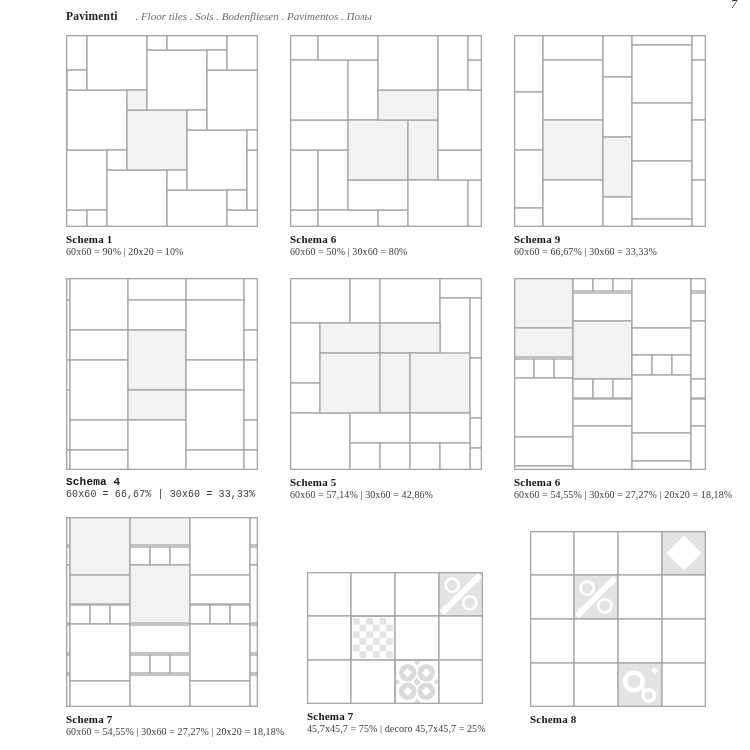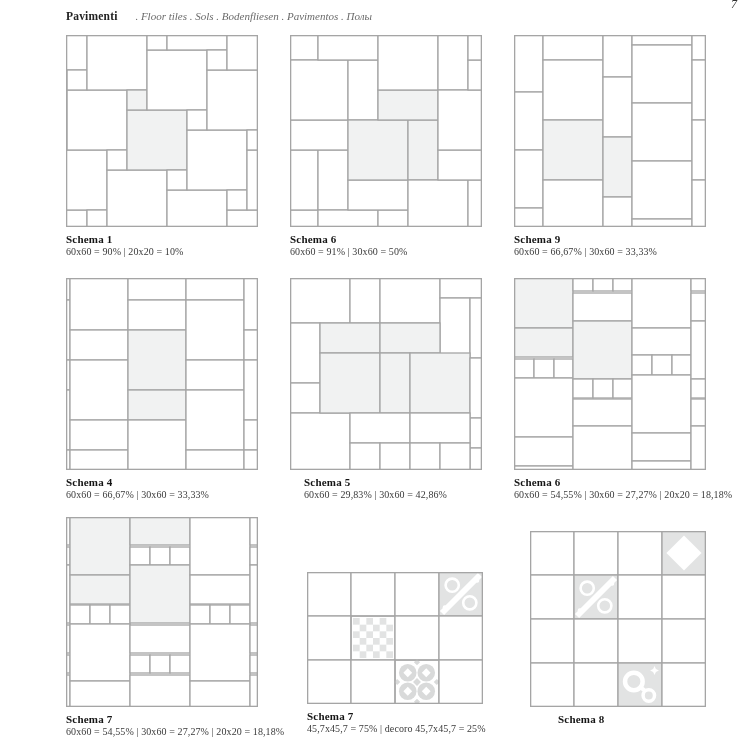--- a/index.html
+++ b/index.html
@@ -80,21 +80,21 @@
         <rect x="148" y="115" width="60" height="30" fill="#ffffff" stroke="#a5a5a5" stroke-width="1.3"></rect>
         <rect x="88" y="-5" width="60" height="60" fill="#ffffff" stroke="#a5a5a5" stroke-width="1.3"></rect>
         <rect x="148" y="-5" width="30" height="60" fill="#ffffff" stroke="#a5a5a5" stroke-width="1.3"></rect>
         <rect x="148" y="55" width="60" height="60" fill="#ffffff" stroke="#a5a5a5" stroke-width="1.3"></rect>
         <rect x="178" y="25" width="60" height="30" fill="#ffffff" stroke="#a5a5a5" stroke-width="1.3"></rect>
         <rect x="178" y="-35" width="60" height="60" fill="#ffffff" stroke="#a5a5a5" stroke-width="1.3"></rect>
         <rect x="0.65" y="0.65" width="190.7" height="190.7" fill="none" stroke="#a5a5a5" stroke-width="1.3"></rect>
       </svg>
       <div class="schema-label" style="left: 290px; top: 233px;">
         <div class="nm">Schema 6</div>
-        <div class="fm">60x60 = 91%  |  30x60 = 50%</div>
+        <div class="fm">60x60 = 50%  |  30x60 = 80%</div>
       </div>
       <svg class="diagram" width="192" height="192" viewBox="0 0 192 192" style="left:514px;top:35px">
         <rect x="0" y="-3" width="29" height="60" fill="#ffffff" stroke="#a5a5a5" stroke-width="1.3"></rect>
         <rect x="0" y="57" width="29" height="58" fill="#ffffff" stroke="#a5a5a5" stroke-width="1.3"></rect>
         <rect x="0" y="115" width="29" height="58" fill="#ffffff" stroke="#a5a5a5" stroke-width="1.3"></rect>
         <rect x="0" y="173" width="29" height="60" fill="#ffffff" stroke="#a5a5a5" stroke-width="1.3"></rect>
         <rect x="29" y="-35" width="60" height="60" fill="#ffffff" stroke="#a5a5a5" stroke-width="1.3"></rect>
         <rect x="29" y="25" width="60" height="60" fill="#ffffff" stroke="#a5a5a5" stroke-width="1.3"></rect>
         <rect x="29" y="85" width="60" height="60" fill="#f1f2f2" stroke="#a5a5a5" stroke-width="1.3"></rect>
         <rect x="29" y="145" width="60" height="60" fill="#ffffff" stroke="#a5a5a5" stroke-width="1.3"></rect>
@@ -138,21 +138,21 @@
         <rect x="120" y="82" width="58" height="30" fill="#ffffff" stroke="#a5a5a5" stroke-width="1.3"></rect>
         <rect x="120" y="112" width="58" height="60" fill="#ffffff" stroke="#a5a5a5" stroke-width="1.3"></rect>
         <rect x="120" y="172" width="58" height="30" fill="#ffffff" stroke="#a5a5a5" stroke-width="1.3"></rect>
         <rect x="178" y="-8" width="58" height="60" fill="#ffffff" stroke="#a5a5a5" stroke-width="1.3"></rect>
         <rect x="178" y="52" width="58" height="30" fill="#ffffff" stroke="#a5a5a5" stroke-width="1.3"></rect>
         <rect x="178" y="82" width="58" height="60" fill="#ffffff" stroke="#a5a5a5" stroke-width="1.3"></rect>
         <rect x="178" y="142" width="58" height="30" fill="#ffffff" stroke="#a5a5a5" stroke-width="1.3"></rect>
         <rect x="178" y="172" width="58" height="60" fill="#ffffff" stroke="#a5a5a5" stroke-width="1.3"></rect>
         <rect x="0.65" y="0.65" width="190.7" height="190.7" fill="none" stroke="#a5a5a5" stroke-width="1.3"></rect>
       </svg>
-      <div class="schema-label" style="left: 66px; top: 476px;">
+      <div class="schema-label" style="left: 66px; top: 476px; font-family: Liberation Mono, monospace;">
         <div class="nm">Schema 4</div>
         <div class="fm">60x60 = 66,67%  |  30x60 = 33,33%</div>
       </div>
       <svg class="diagram" width="192" height="192" viewBox="0 0 192 192" style="left:290px;top:278px">
         <rect x="0" y="-15" width="60" height="60" fill="#ffffff" stroke="#a5a5a5" stroke-width="1.3"></rect>
         <rect x="60" y="-15" width="30" height="60" fill="#ffffff" stroke="#a5a5a5" stroke-width="1.3"></rect>
         <rect x="90" y="-15" width="60" height="60" fill="#ffffff" stroke="#a5a5a5" stroke-width="1.3"></rect>
         <rect x="150" y="-10" width="60" height="30" fill="#ffffff" stroke="#a5a5a5" stroke-width="1.3"></rect>
         <rect x="150" y="20" width="30" height="60" fill="#ffffff" stroke="#a5a5a5" stroke-width="1.3"></rect>
         <rect x="180" y="20" width="60" height="60" fill="#ffffff" stroke="#a5a5a5" stroke-width="1.3"></rect>
@@ -168,23 +168,23 @@
         <rect x="180" y="140" width="60" height="30" fill="#ffffff" stroke="#a5a5a5" stroke-width="1.3"></rect>
         <rect x="180" y="170" width="30" height="60" fill="#ffffff" stroke="#a5a5a5" stroke-width="1.3"></rect>
         <rect x="60" y="135" width="60" height="30" fill="#ffffff" stroke="#a5a5a5" stroke-width="1.3"></rect>
         <rect x="120" y="135" width="60" height="30" fill="#ffffff" stroke="#a5a5a5" stroke-width="1.3"></rect>
         <rect x="60" y="165" width="30" height="60" fill="#ffffff" stroke="#a5a5a5" stroke-width="1.3"></rect>
         <rect x="90" y="165" width="30" height="60" fill="#ffffff" stroke="#a5a5a5" stroke-width="1.3"></rect>
         <rect x="120" y="165" width="30" height="60" fill="#ffffff" stroke="#a5a5a5" stroke-width="1.3"></rect>
         <rect x="150" y="165" width="30" height="60" fill="#ffffff" stroke="#a5a5a5" stroke-width="1.3"></rect>
         <rect x="0.65" y="0.65" width="190.7" height="190.7" fill="none" stroke="#a5a5a5" stroke-width="1.3"></rect>
       </svg>
-      <div class="schema-label" style="left: 290px; top: 476px; margin-left: 14px;">
+      <div class="schema-label" style="left: 290px; top: 476px;">
         <div class="nm">Schema 5</div>
-        <div class="fm">60x60 = 29,83%  |  30x60 = 42,86%</div>
+        <div class="fm">60x60 = 57,14%  |  30x60 = 42,86%</div>
       </div>
       <svg class="diagram" width="192" height="192" viewBox="0 0 192 192" style="left:514px;top:278px">
         <rect x="0" y="-8" width="59" height="58" fill="#f1f2f2" stroke="#a5a5a5" stroke-width="1.3"></rect>
         <rect x="0" y="50" width="59" height="29" fill="#f1f2f2" stroke="#a5a5a5" stroke-width="1.3"></rect>
         <rect x="0" y="81" width="20" height="19" fill="#ffffff" stroke="#a5a5a5" stroke-width="1.3"></rect>
         <rect x="20" y="81" width="20" height="19" fill="#ffffff" stroke="#a5a5a5" stroke-width="1.3"></rect>
         <rect x="40" y="81" width="19" height="19" fill="#ffffff" stroke="#a5a5a5" stroke-width="1.3"></rect>
         <rect x="0" y="100" width="59" height="59" fill="#ffffff" stroke="#a5a5a5" stroke-width="1.3"></rect>
         <rect x="0" y="159" width="59" height="29" fill="#ffffff" stroke="#a5a5a5" stroke-width="1.3"></rect>
         <rect x="0" y="188" width="59" height="57" fill="#ffffff" stroke="#a5a5a5" stroke-width="1.3"></rect>
@@ -342,17 +342,17 @@
         <rect x="44" y="132" width="44" height="44" fill="#ffffff" stroke="#a5a5a5" stroke-width="1.3"></rect>
         <rect x="88" y="132" width="44" height="44" fill="#e2e3e3"></rect>
         <circle cx="103.84" cy="150.48" r="8.8" stroke="#fff" stroke-width="4.5" fill="none"></circle>
         <circle cx="118.8" cy="164.56" r="5.720000000000001" stroke="#fff" stroke-width="3.5" fill="none"></circle>
         <line x1="110" y1="155.76" x2="115.28" y2="160.16" stroke="#fff" stroke-width="4"></line>
         <polygon points="124.52,135.07999999999998 125.928,138.072 128.92,139.48 125.928,140.88799999999998 124.52,143.88 123.112,140.88799999999998 120.11999999999999,139.48 123.112,138.072" fill="#fff"></polygon>
         <rect x="88" y="132" width="44" height="44" fill="none" stroke="#a5a5a5" stroke-width="1.3"></rect>
         <rect x="132" y="132" width="44" height="44" fill="#ffffff" stroke="#a5a5a5" stroke-width="1.3"></rect>
         <rect x="0.65" y="0.65" width="174.7" height="174.7" fill="none" stroke="#a5a5a5" stroke-width="1.3"></rect>
       </svg>
-      <div class="schema-label" style="left: 558px; top: 713px;">
+      <div class="schema-label" style="left: 530px; top: 713px;">
         <div class="nm">Schema 8</div>
       </div>
     </div>
 </div>
 
 </body></html>

